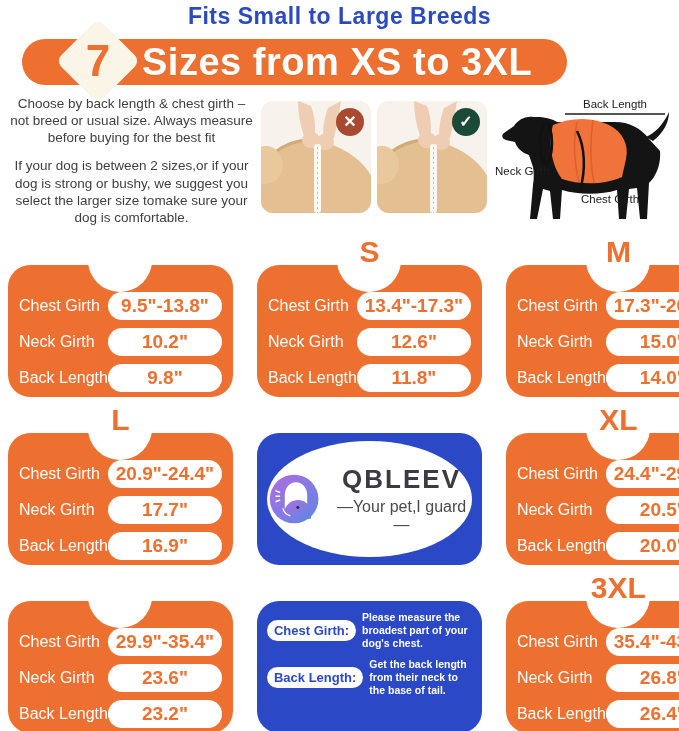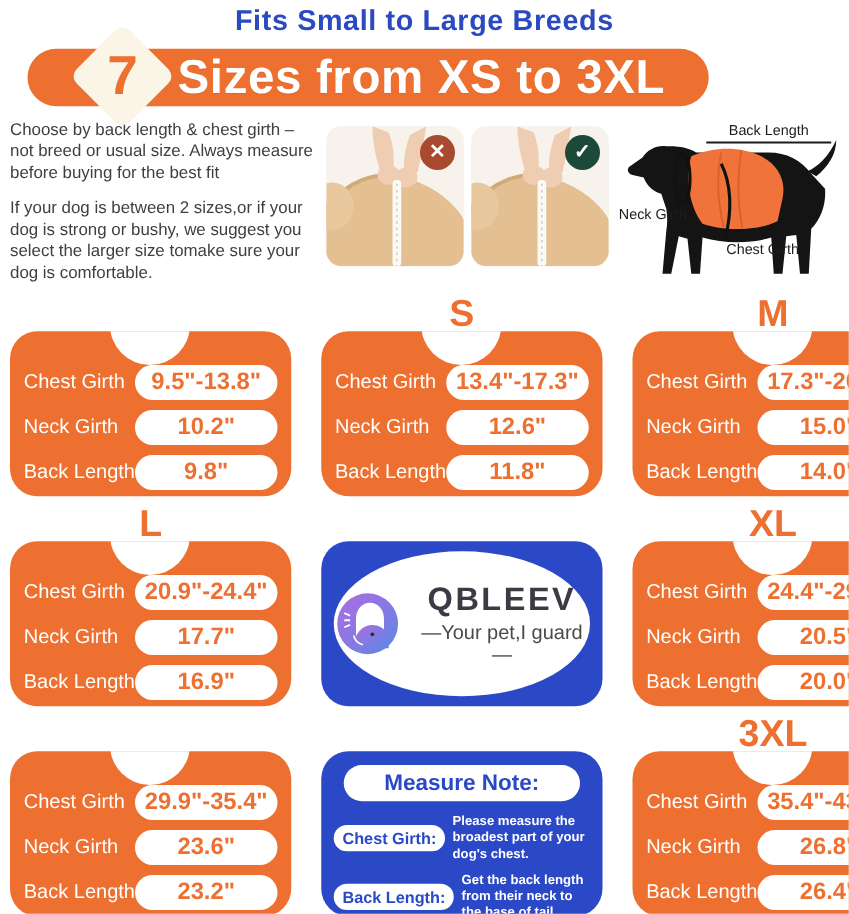--- a/index.html
+++ b/index.html
@@ -27,21 +27,21 @@
     color:#ED7030; font-weight:bold; font-size:44px;
   }
   .banner-text {
     position:absolute; left:120px; top:0; height:46px; line-height:46px;
     color:#fff; font-weight:bold; font-size:38px; letter-spacing:.5px;
     text-shadow:0 1px 0 rgba(0,0,0,.08);
   }
   
   .top-row { display:flex; padding:8px 4px 0 8px; gap:6px; align-items:flex-start; }
   .intro { width:258px; font-size:13.5px; color:#3f3f3f; line-height:1.27; padding-top:2px; }
-  .intro p { margin:0 0 11px; }
+  .intro p { margin:0 0 11px;text-align:center; }
   .photo {
     position:relative; width:110px; height:112px; border-radius:12px;
     overflow:hidden; flex:none; margin-top:8px; background:#F7F3EC;
   }
   .photo svg { display:block; width:100%; height:100%; }
   .badge {
     position:absolute; top:7px; right:7px; width:28px; height:28px; border-radius:50%;
     color:#fff; font-weight:bold; display:flex; align-items:center; justify-content:center;
     font-size:16px; line-height:1;
   }
@@ -294,21 +294,20 @@
         </div>
       <div class="srow">
           <span class="slbl">Back Length</span>
           <span class="pill">23.2"</span>
         </div>
     </div>
   </div>
 
   <div class="cell">
     <div class="card note-card">
-      <div class="note-title-pill">Measure Note:</div>
       <div class="note-row">
         <span class="note-lbl">Chest Girth:</span>
         <span class="note-txt">Please measure the broadest part of your dog's chest.</span>
       </div>
       <div class="note-row">
         <span class="note-lbl">Back Length:</span>
         <span class="note-txt">Get the back length from their neck to the base of tail.</span>
       </div>
     </div>
   </div>

